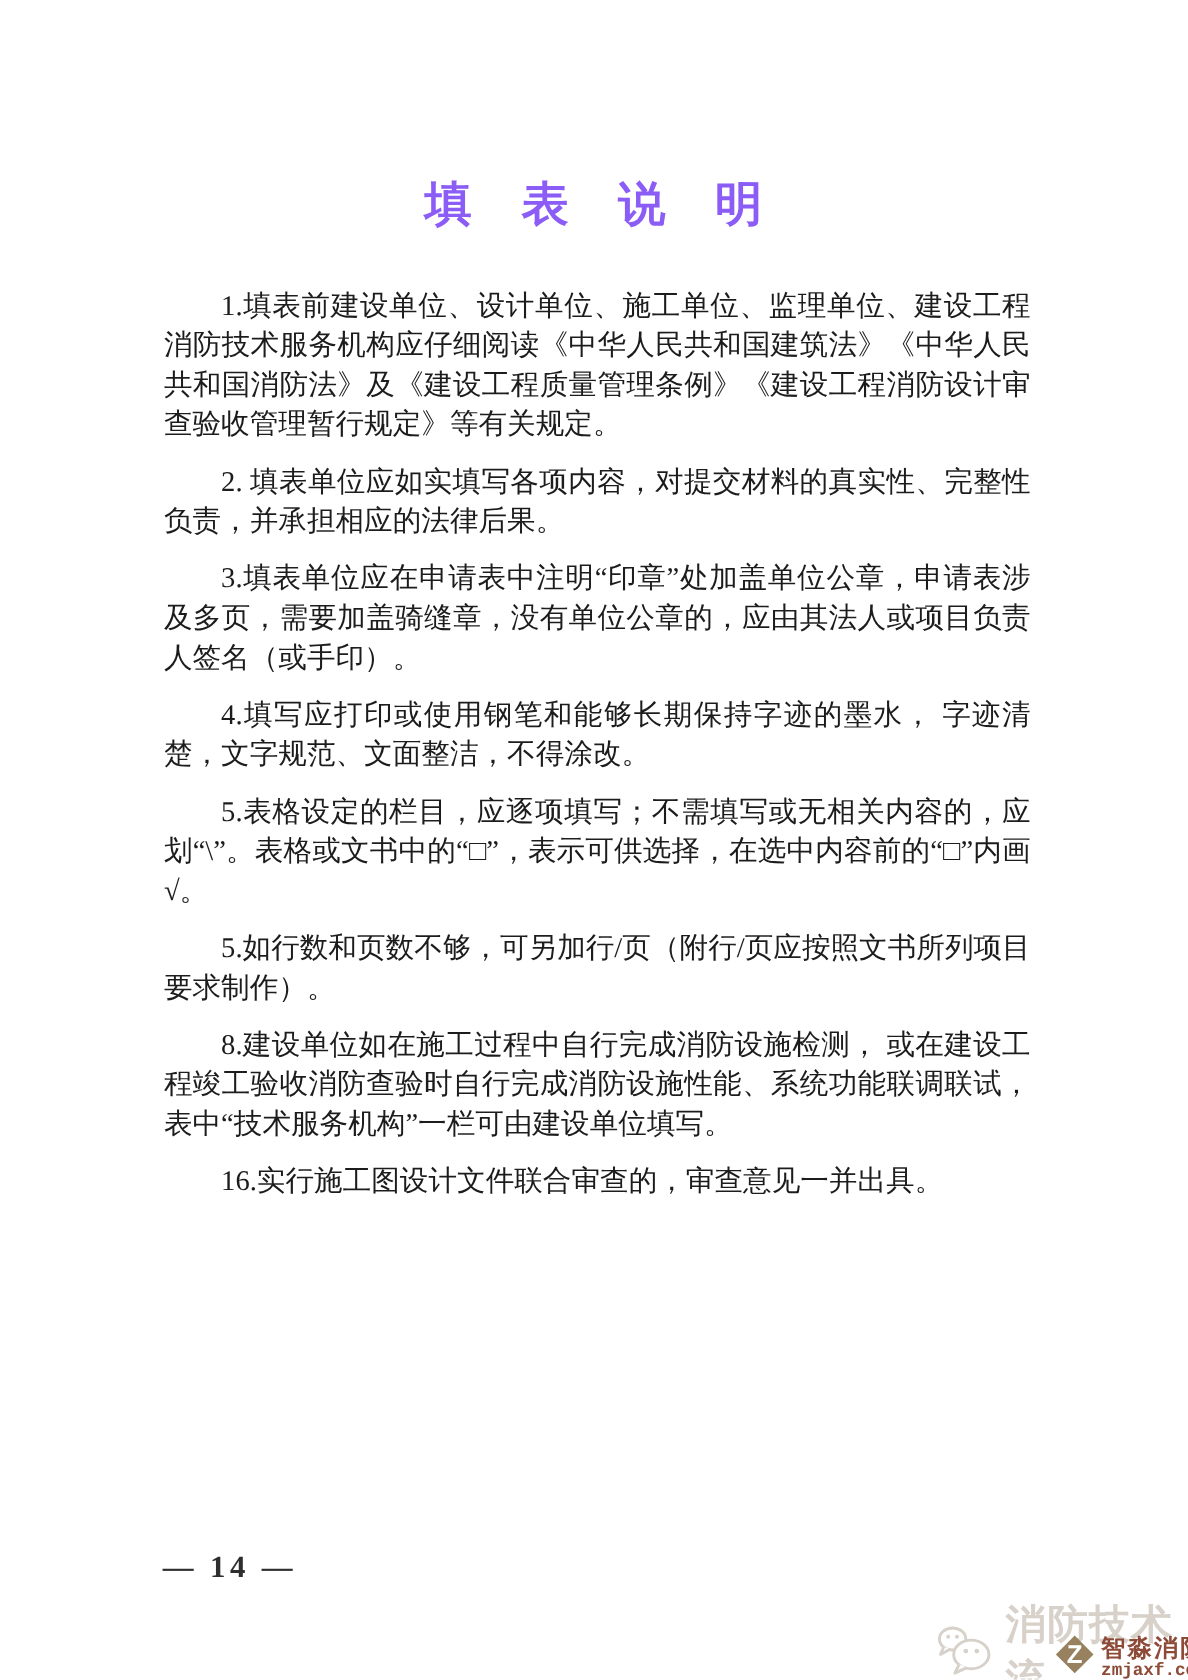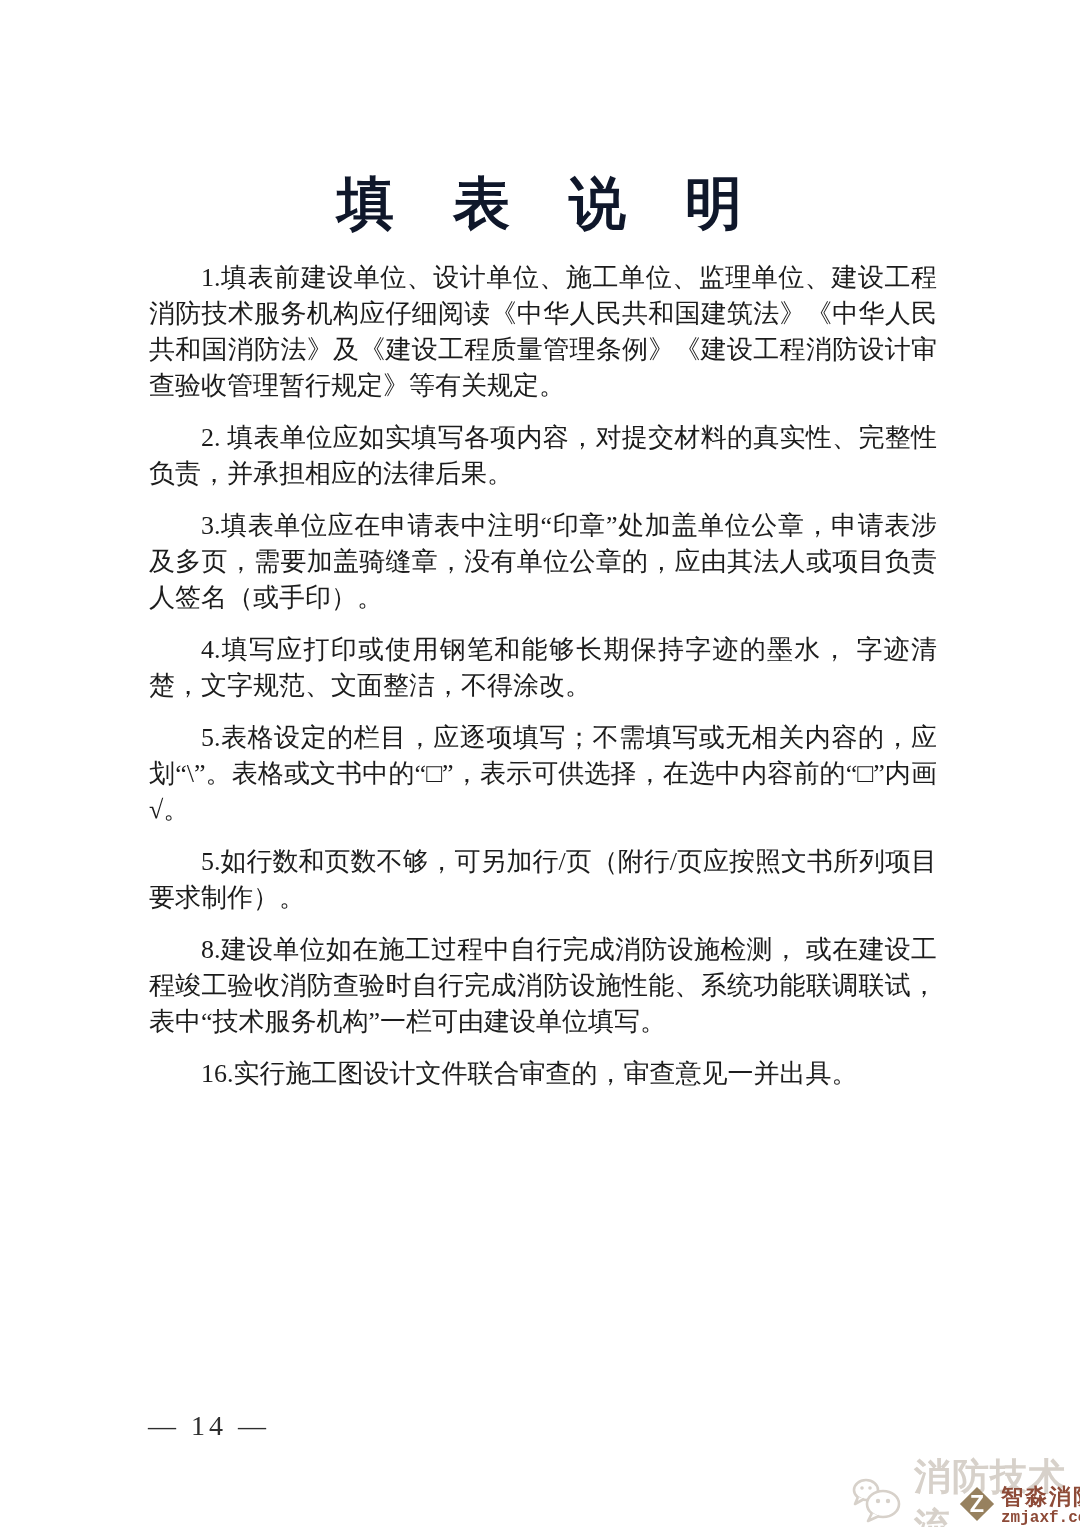--- a/index.html
+++ b/index.html
@@ -11,24 +11,24 @@
     overflow: hidden;
     font-family: "Liberation Serif", "DejaVu Serif", serif;
     color: #1c1c1c;
   }
   .title {
     position: absolute;
     top: 128px;
     left: 0;
     right: 0;
     text-align: center;
-    font-size: 57px;
+    font-size: 43px;
     font-weight: bold;
     letter-spacing: 1px;
-    color: #0f172a;
+    color: #8b5cf6;
     white-space: pre;
   }
   .content {
     position: absolute;
     top: 244px;
     left: 133px;
     width: 820px;
     font-size: 26px;
     line-height: 36px;
     text-align: justify;
@@ -40,20 +40,21 @@
     text-indent: 2em;
   }
   .content p:last-child { margin-top: 14px; }
   .page-number {
     position: absolute;
     top: 1410px;
     left: 148px;
     font-size: 28px;
     color: #2e2e2e;
     letter-spacing: 4px;
+    font-weight: bold;
   }
   .watermark-channel {
     position: absolute;
     top: 1452px;
     left: 850px;
     display: flex;
     align-items: center;
     gap: 6px;
     color: #d7d1ca;
   }

